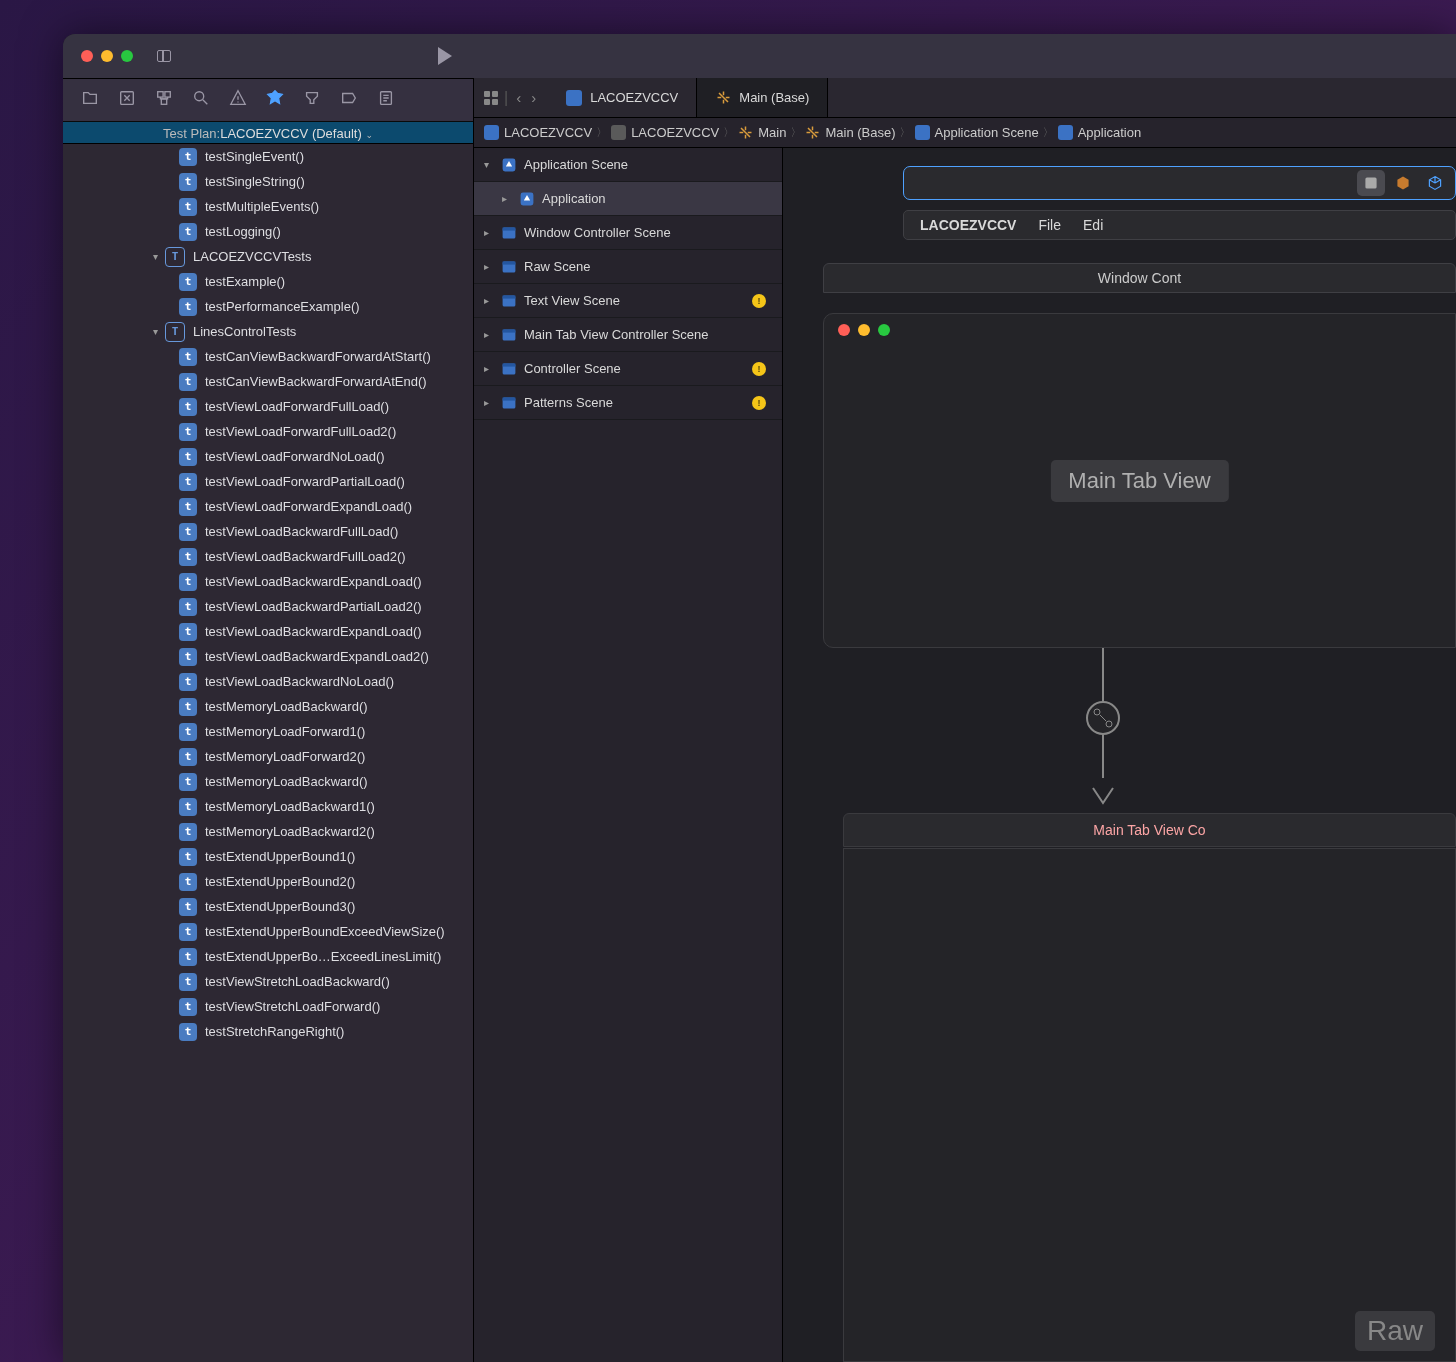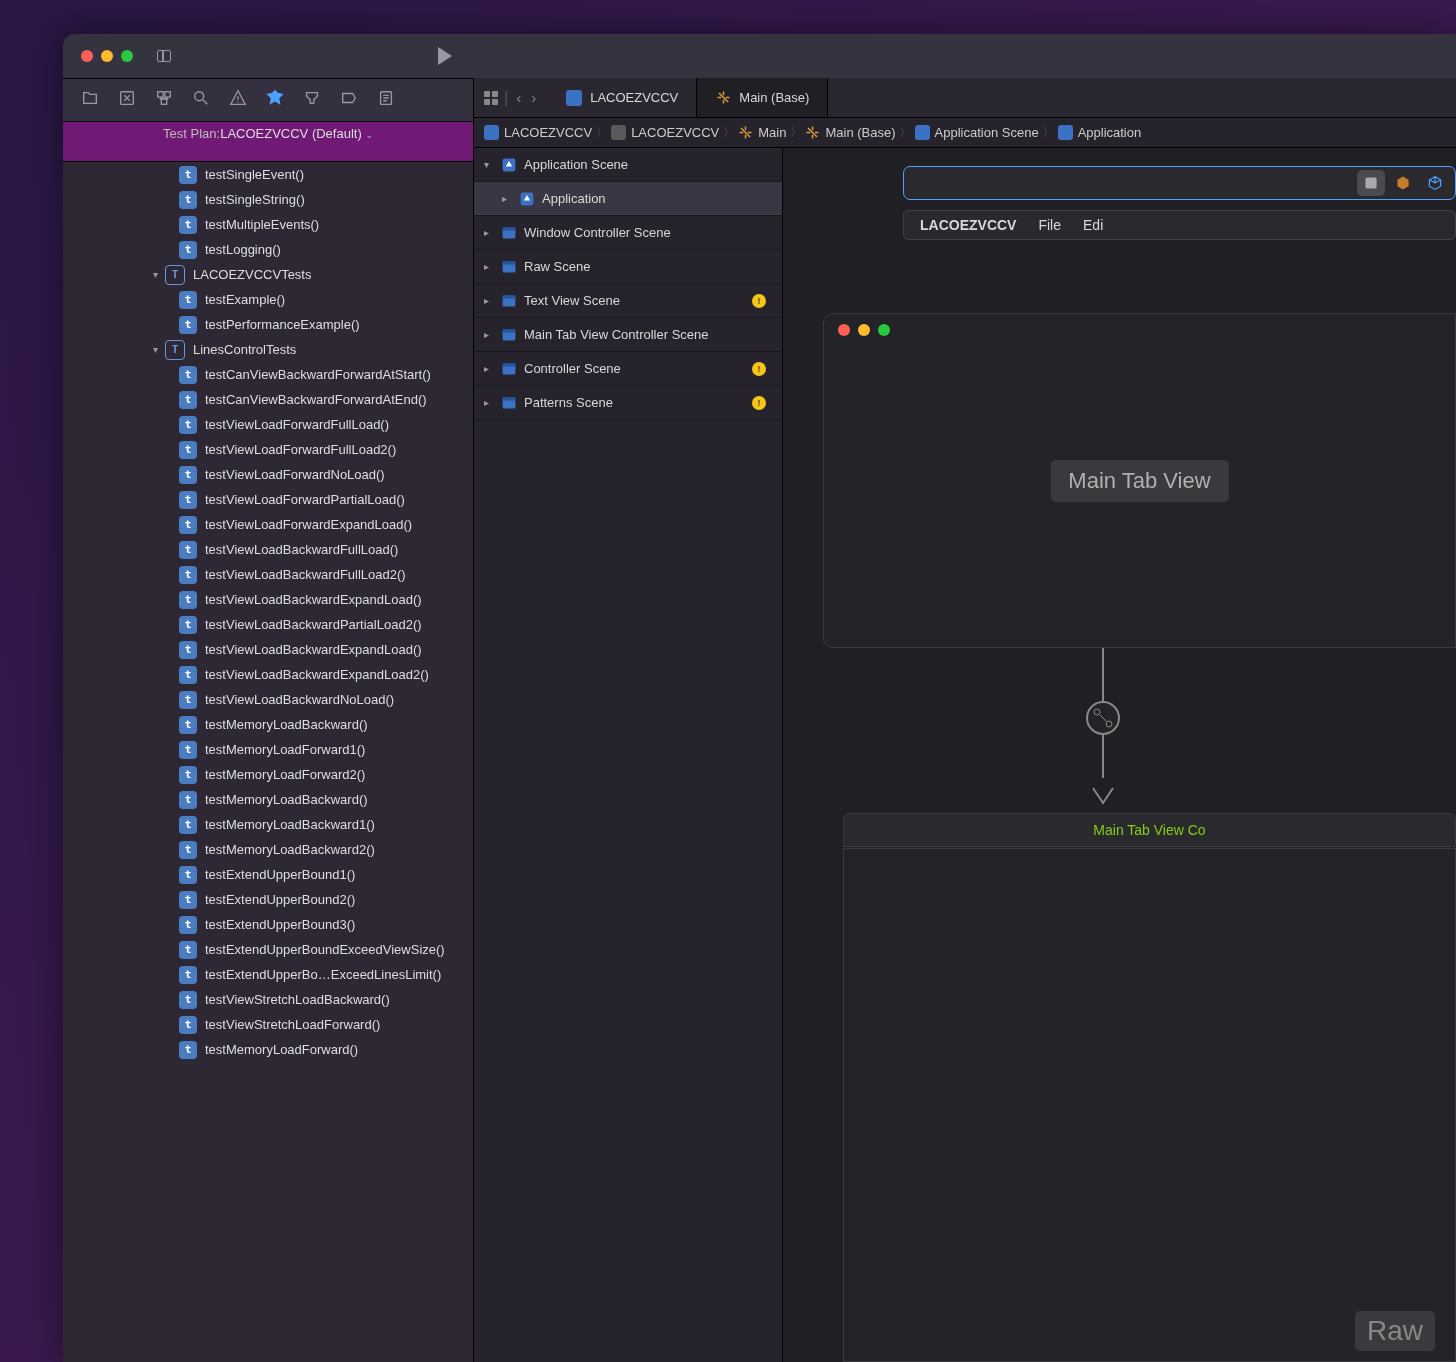--- a/index.html
+++ b/index.html
@@ -18,21 +18,21 @@
 .run-btn { margin-left:auto; }
 .run-triangle{width:0;height:0;border-left:14px solid #9a96a5;border-top:9px solid transparent;border-bottom:9px solid transparent;}
 
 .sub-toolbar{height:44px;background:#353040;border-top:1px solid #000;border-bottom:1px solid #0a0a0a;position:relative;}
 
 .nav-icons{display:flex;gap:19px;padding:11px 18px;align-items:center;}
 .nav-icons .ic{width:18px;height:16px;color:#9a96a5;cursor:pointer;display:flex;align-items:center;justify-content:center;}
 .nav-icons svg{width:18px;height:18px;stroke:#9a96a5;fill:none;stroke-width:1.5;}
 .nav-icons .active svg{stroke:#4ea1ff;fill:#4ea1ff;}
 
-.testplan{font-size:13px;color:#bbb;text-align:center;padding:4px 0 20px;background:#701a75;border-bottom:1px solid #000;}
+.testplan{font-size:13px;color:#bbb;text-align:center;padding:4px 0 2px;background:#0c4a6e;border-bottom:1px solid #000;}
 .testplan .val{color:#ddd;}
 
 .columns{display:flex;height:calc(100% - 44px);}
 .navigator{width:411px;background:#2d2833;overflow:hidden;border-right:1px solid #000;}
 
 .nav-tree{overflow-y:auto;font-size:13px;color:#dedee2;position:relative;}
 .nav-tree::-webkit-scrollbar{width:16px;}
 .nav-tree::-webkit-scrollbar-track{background:#2d2833;}
 .nav-tree::-webkit-scrollbar-thumb{background:#514c5a;border-radius:8px;border:4px solid #2d2833;}
 
@@ -83,21 +83,21 @@
 
 .win-label{position:absolute;top:115px;left:40px;right:0;height:30px;background:#2a2a2e;border:1px solid #3f3f44;border-radius:6px 6px 0 0;display:flex;align-items:center;justify-content:center;font-size:14px;color:#ccc;}
 
 .mock-win{position:absolute;top:165px;left:40px;right:0;height:335px;background:#242428;border:1px solid #3a3a3e;border-radius:10px 0 0 10px;}
 .mock-win .mtl{display:flex;gap:8px;padding:10px 14px;}
 .mock-win .tabv-lbl{position:absolute;top:50%;left:50%;transform:translate(-50%,-50%);background:#3a3a3e;padding:8px 18px;border-radius:5px;font-size:22px;color:#b0b0b0;}
 
 .connector{position:absolute;top:500px;left:300px;width:40px;height:160px;}
 .connector svg{width:100%;height:100%;}
 
-.tabvc-label{position:absolute;top:665px;left:60px;right:0;height:34px;background:#2a2a2e;border:1px solid #3a3a3e;border-radius:6px 6px 0 0;display:flex;align-items:center;justify-content:center;font-size:14px;color:#84cc16;}
+.tabvc-label{position:absolute;top:665px;left:60px;right:0;height:34px;background:#2a2a2e;border:1px solid #3a3a3e;border-radius:6px 6px 0 0;display:flex;align-items:center;justify-content:center;font-size:14px;color:#fca5a5;}
 .tabvc-box{position:absolute;top:700px;left:60px;right:0;bottom:0;background:#242428;border:1px solid #3a3a3e;border-radius:0;}
 .raw-lbl{position:absolute;bottom:10px;right:20px;font-size:28px;color:#888;background:#3a3a3e;padding:4px 12px;border-radius:5px;}
 
 .crossicon{stroke:#d89b3c;fill:#d89b3c;}
 </style>
 </head>
 <body>
 
 <div class="desktop"></div>
 
@@ -315,21 +315,21 @@
           <div class="row lvl2">
             <div class="t-badge">t</div>
             <span>testViewStretchLoadBackward()</span>
           </div>
           <div class="row lvl2">
             <div class="t-badge">t</div>
             <span>testViewStretchLoadForward()</span>
           </div>
           <div class="row lvl2">
             <div class="t-badge">t</div>
-            <span>testMemoryLoadForward()</span>
+            <span>testStretchRangeRight()</span>
           </div>
         </div>
     </div>
 
     <div class="editor-area">
       <div class="tabbar">
         <div class="tab-btns">
           <div class="grid4">
               <div></div>
               <div></div>
@@ -499,20 +499,21 @@
                 </svg>
               </div>
           </div>
 
           <div class="menubar-prev">
             <span class="app">LACOEZVCCV</span>
             <span>File</span>
             <span>Edi</span>
           </div>
 
+          <div class="win-label">Window Cont</div>
 
           <div class="mock-win">
             <div class="mtl">
               <div class="tl red"></div>
               <div class="tl yellow"></div>
               <div class="tl green"></div>
             </div>
             <div class="tabv-lbl">Main Tab View</div>
           </div>
 

